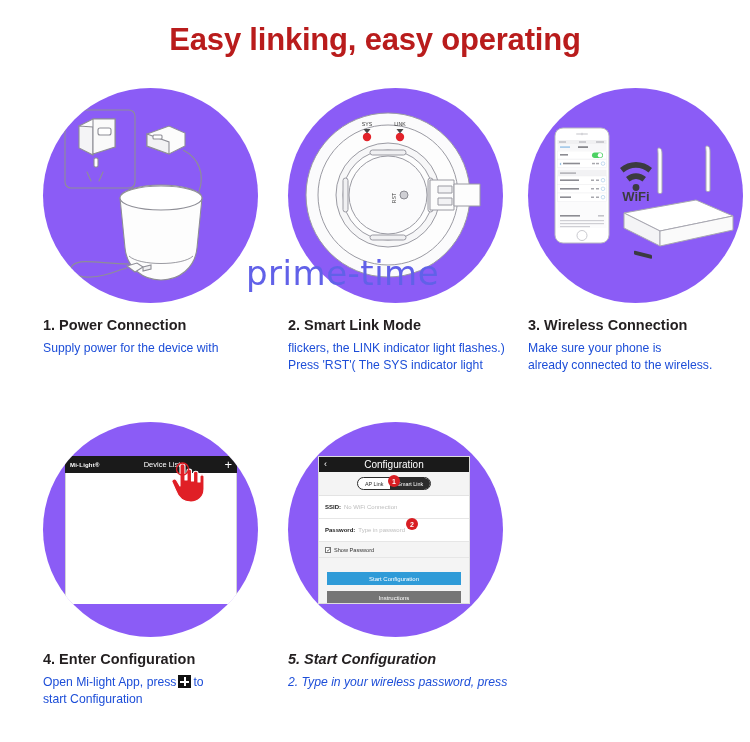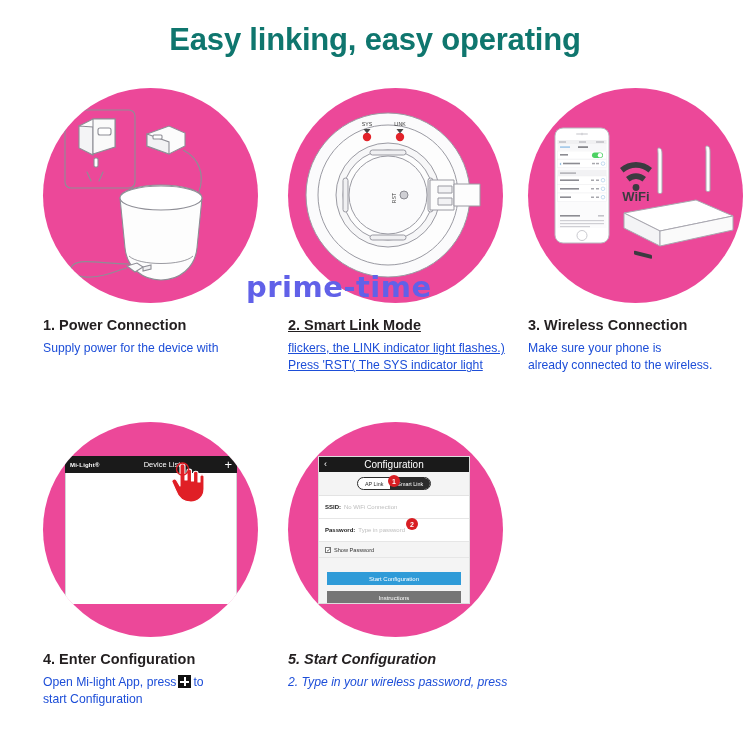--- a/index.html
+++ b/index.html
@@ -8,38 +8,38 @@
     background: #ffffff;
     font-family: "Liberation Sans", sans-serif;
     overflow: hidden;
   }
   .page { position: relative; width: 750px; height: 742px; }
 
   
   .title {
     position: absolute; top: 22px; left: 0; width: 750px;
     text-align: center;
-    font-size: 31px; font-weight: bold; color: #0f766e;
+    font-size: 31px; font-weight: bold; color: #b91c1c;
     letter-spacing: -0.2px;
   }
 
   
   .watermark {
-    position: absolute; left: 246px; top: 270px;
+    position: absolute; left: 246px; top: 253px;
     font-family: "DejaVu Sans", sans-serif;
-    font-size: 29px; font-weight: bold; color: #6161e8;
+    font-size: 34px; font-weight: normal; color: #6161e8;
     letter-spacing: 0.5px; z-index: 40; pointer-events: none;
   }
 
   
   .step { position: absolute; }
   .circle {
     position: relative;
     width: 215px; height: 215px; border-radius: 50%;
-    background: #ec4899; overflow: hidden;
+    background: #8b5cf6; overflow: hidden;
   }
   .circle.r3 { width: 215px; height: 215px; }
   .step-title {
     font-size: 14.5px; font-weight: bold; color: #231f20;
     margin-top: 14px; white-space: nowrap;
   }
   .step-desc {
     font-size: 12.2px; color: #1d4ed8; line-height: 1.42;
     margin-top: 7px;
   }
@@ -56,21 +56,21 @@
   .plus-badge::after { top: 2px; bottom: 2px; left: 5.5px; width: 2px; }
 
   
   #step1 { left: 43px;  top: 88px; }
   #step2 { left: 288px; top: 88px; }
   #step3 { left: 528px; top: 88px; }
   #step4 { left: 43px;  top: 422px; }
   #step5 { left: 288px; top: 422px; }
 
   #step1 .step-title, #step1 .step-desc { width: 245px; }
-  #step2 .step-title, #step2 .step-desc { width: 250px; text-decoration: underline; }
+  #step2 .step-title, #step2 .step-desc { width: 250px; }
   #step3 .step-title, #step3 .step-desc { width: 230px; }
   #step4 .step-title, #step4 .step-desc { width: 245px; }
   #step5 .step-title, #step5 .step-desc { width: 265px; font-style: italic; }
 
   
   .ill { position: absolute; left: 0; top: 0; }
 
   
   .appmock {
     position: absolute; background: #fff; overflow: hidden;

